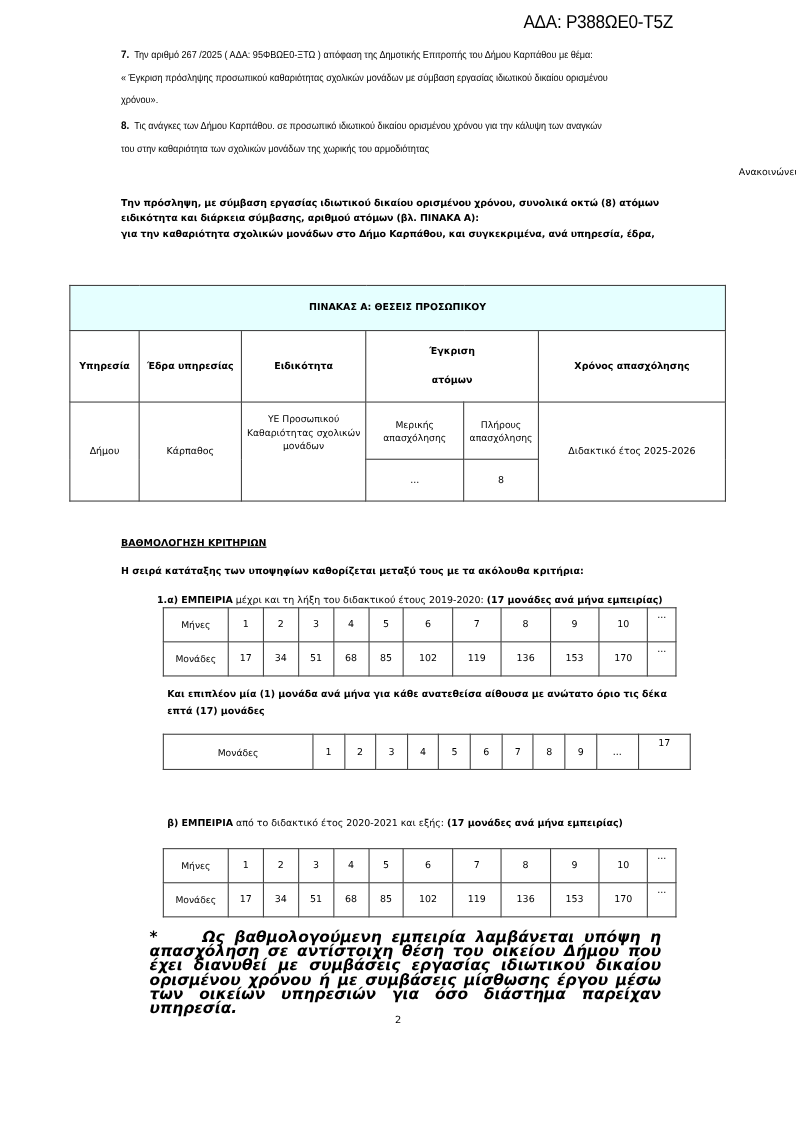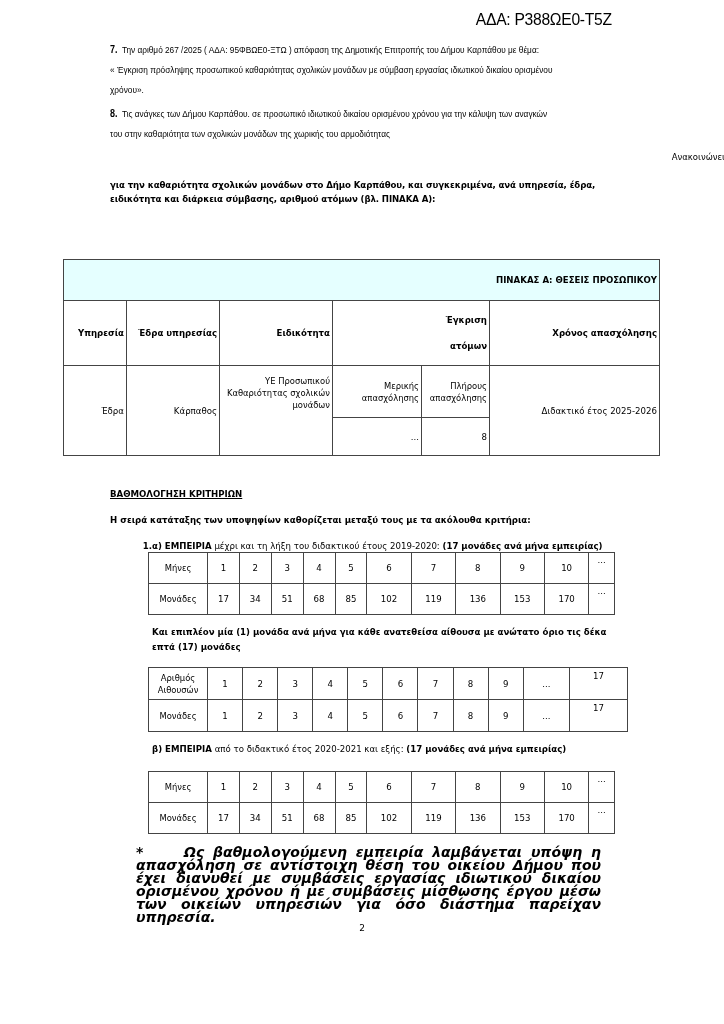--- a/index.html
+++ b/index.html
@@ -14,21 +14,21 @@
     }
     .para { font-family: "Liberation Sans", sans-serif; font-size: 9.2px; line-height: 20px; transform: scaleX(0.9); transform-origin: left top; white-space: nowrap; }
     .para b { font-size: 10px; }
     .p7 { left: 110px; top: 40px; }
     .p8 { left: 110px; top: 104px; }
     .announce { left: 1px; width: 724px; text-align: right; top: 152px; font-size: 8.5px; font-weight: normal; }
     .intro { left: 110px; top: 178px; font-size: 8.6px; font-weight: bold; line-height: 14px; letter-spacing: -0.1px; }
 
     table { border-collapse: collapse; }
     .tA { left: 63px; top: 259px; width: 597px; font-size: 8.6px; }
-    .tA td { border: 1px solid #444; text-align: right; vertical-align: middle; padding: 0 2px; }
+    .tA td { border: 1px solid #444; text-align: center; vertical-align: middle; padding: 0 2px; }
     .tA .title { background: #e5ffff; height: 40px; font-weight: bold; }
     .tA .hdr { font-weight: bold; height: 64px; }
     .tA .cell-sm { font-size: 8.4px; line-height: 12px; }
 
     .heading-u { left: 110px; top: 489px; font-size: 8.6px; font-weight: bold; text-decoration: underline; }
     .order-text { left: 110px; top: 515px; font-size: 8.6px; font-weight: bold; }
     .item1 { left: 130px; top: 541px; font-size: 8.6px; white-space: nowrap; text-align: right; }
     .item1 .num { font-weight: bold; display: inline-block; width: 22px; }
 
     .grid td { border: 1px solid #444; text-align: center; vertical-align: middle; font-size: 8.6px; }
@@ -60,41 +60,42 @@
 </div>
 
 <div class="abs para p8">
   <div><b>8.</b>&nbsp; <span>Τις ανάγκες των Δήμου Καρπάθου. σε προσωπικό ιδιωτικού δικαίου ορισμένου χρόνου για την κάλυψη των αναγκών</span></div>
   <div>του στην καθαριότητα των σχολικών μονάδων της χωρικής του αρμοδιότητας</div>
 </div>
 
 <div class="abs announce">Ανακοινώνει</div>
 
 <div class="abs intro">
+  <div>Την πρόσληψη, με σύμβαση εργασίας ιδιωτικού δικαίου ορισμένου χρόνου, συνολικά  οκτώ (8) ατόμων</div>
+  <div>ειδικότητα και διάρκεια σύμβασης, αριθμού ατόμων (βλ. ΠΙΝΑΚΑ Α):</div>
   <div>για την καθαριότητα σχολικών μονάδων  στο Δήμο Καρπάθου, και συγκεκριμένα, ανά υπηρεσία, έδρα,</div>
-  <div>ειδικότητα και διάρκεια σύμβασης, αριθμού ατόμων (βλ. ΠΙΝΑΚΑ Α):</div>
 </div>
 
 <table class="abs tA">
   <tbody>
       <tr>
     <td class="title" colspan="6">ΠΙΝΑΚΑΣ Α: ΘΕΣΕΙΣ ΠΡΟΣΩΠΙΚΟΥ</td>
   </tr>
   <tr class="hdr">
     <td class="hdr" style="width:58px">Υπηρεσία</td>
     <td class="hdr" style="width:88px">Έδρα υπηρεσίας</td>
     <td class="hdr" style="width:108px">Ειδικότητα</td>
     <td class="hdr" colspan="2" style="line-height:26px">
       <div>Έγκριση</div>
       <div>ατόμων</div>
     </td>
     <td class="hdr">Χρόνος απασχόλησης</td>
   </tr>
   <tr style="height:52px">
-    <td rowspan="2">Έδρα</td>
+    <td rowspan="2">Δήμου</td>
     <td rowspan="2">Κάρπαθος</td>
     <td rowspan="2" class="cell-sm" style="vertical-align:top;padding-top:9px">ΥΕ Προσωπικού Καθαριότητας σχολικών μονάδων</td>
     <td class="cell-sm" style="width:84px">Μερικής απασχόλησης</td>
     <td class="cell-sm" style="width:63px">Πλήρους απασχόλησης</td>
     <td rowspan="2">Διδακτικό έτος 2025-2026</td>
   </tr>
   <tr style="height:38px">
     <td>...</td>
     <td>8</td>
   </tr>
@@ -138,34 +139,20 @@
     <td>170</td>
     <td class="dots">...</td>
   </tr>
 </tbody>
   </table>
 
 <div class="abs extra">Και επιπλέον μία (1) μονάδα ανά μήνα για κάθε ανατεθείσα αίθουσα με ανώτατο όριο τις δέκα επτά (17) μονάδες</div>
 
 <table class="abs grid g2">
   <tbody>
-      <tr>
-    <td class="lbl" style="width:56px;line-height:12px">Αριθμός Αιθουσών</td>
-    <td>1</td>
-    <td>2</td>
-    <td>3</td>
-    <td>4</td>
-    <td>5</td>
-    <td>6</td>
-    <td>7</td>
-    <td>8</td>
-    <td>9</td>
-    <td>...</td>
-    <td class="top">17</td>
-  </tr>
   <tr>
     <td class="lbl">Μονάδες</td>
     <td>1</td>
     <td>2</td>
     <td>3</td>
     <td>4</td>
     <td>5</td>
     <td>6</td>
     <td>7</td>
     <td>8</td>

